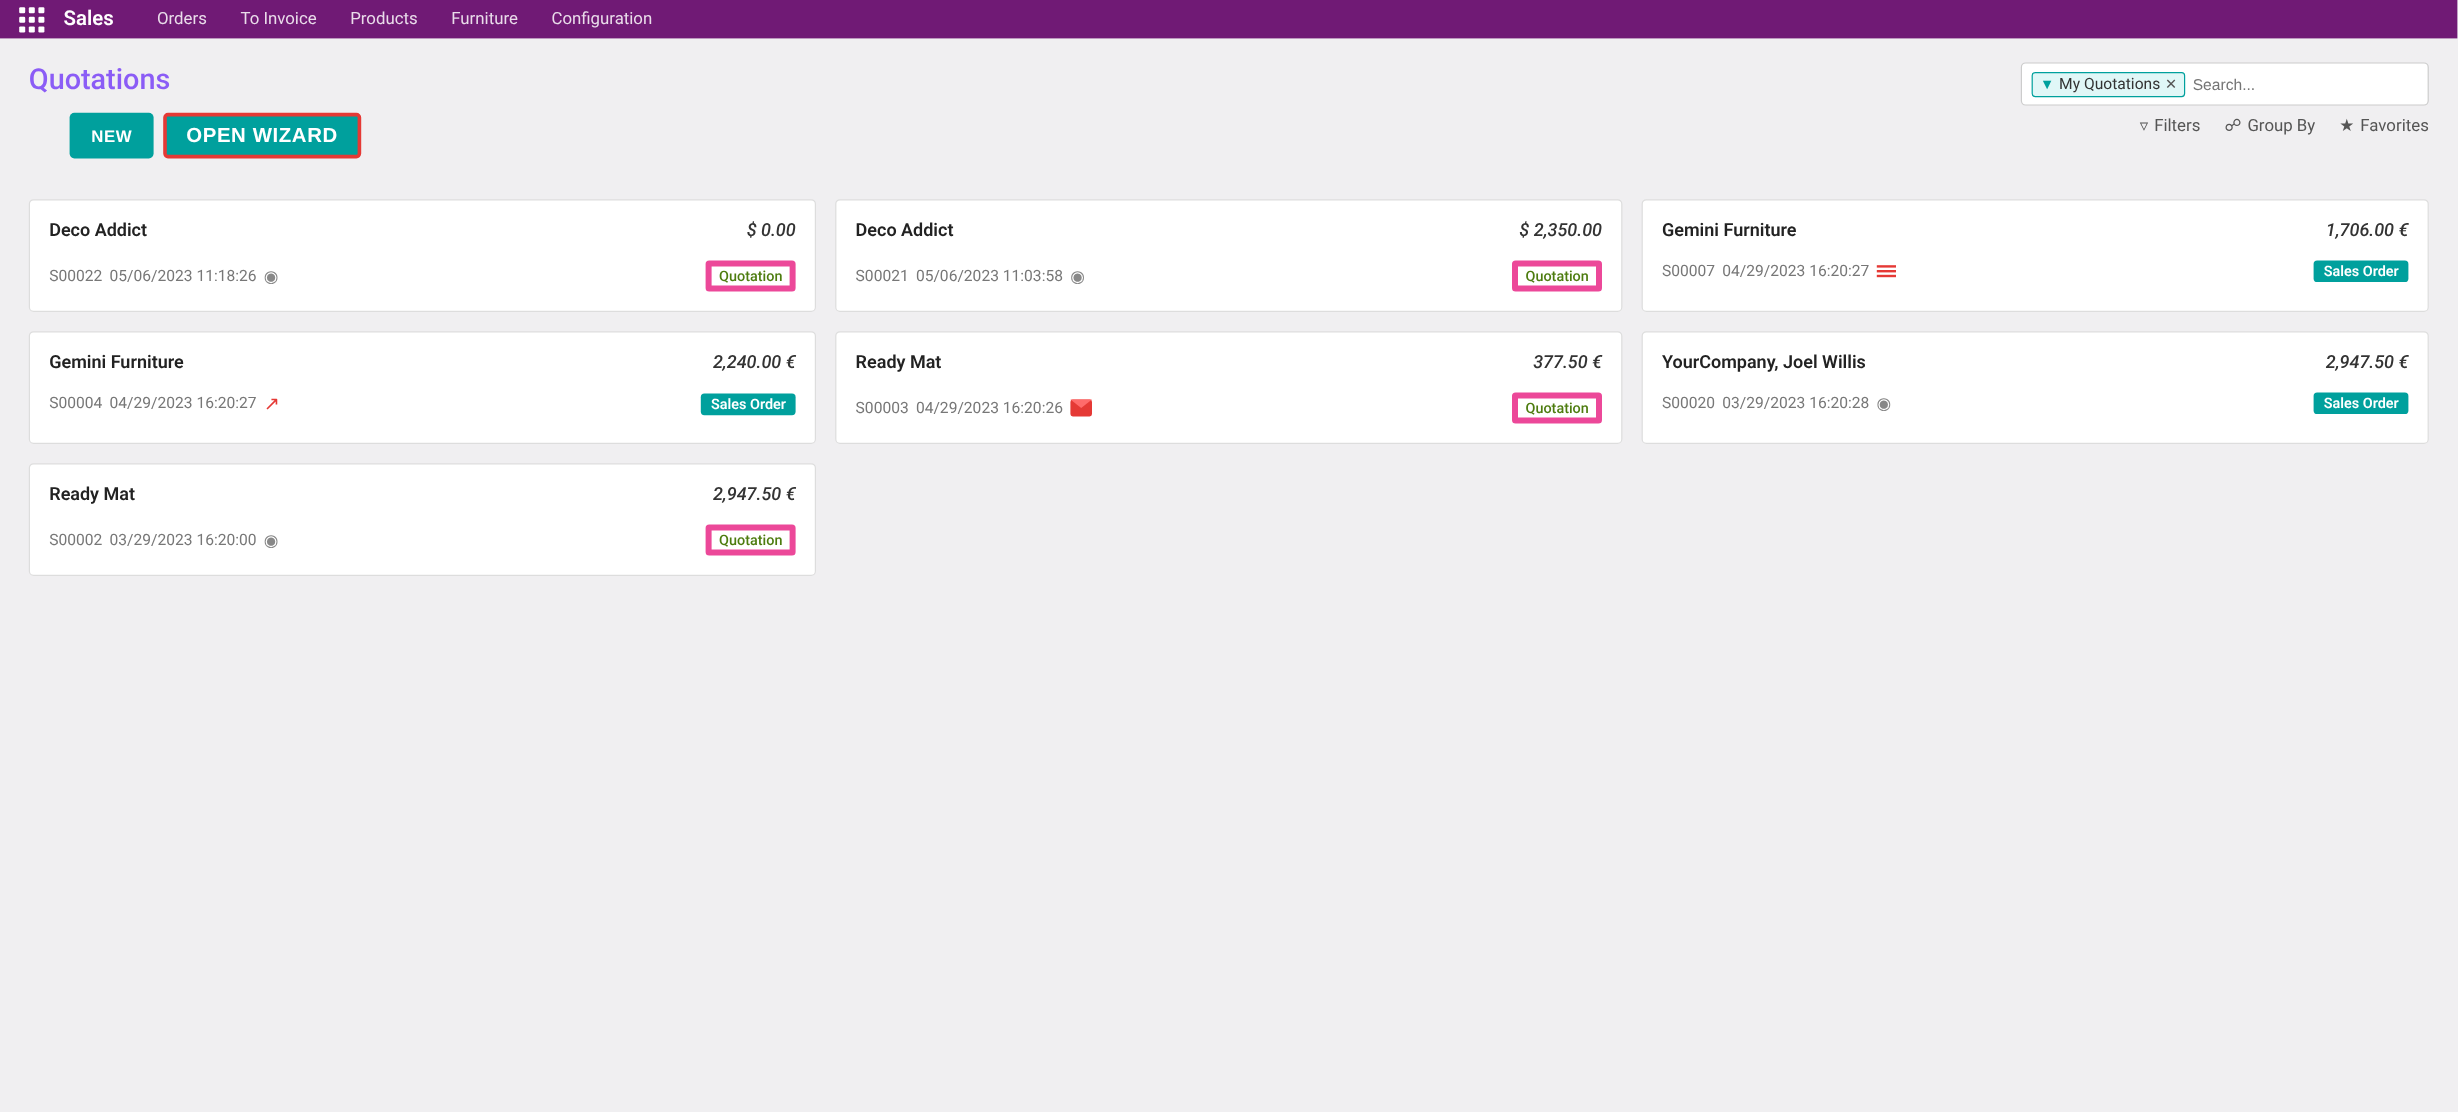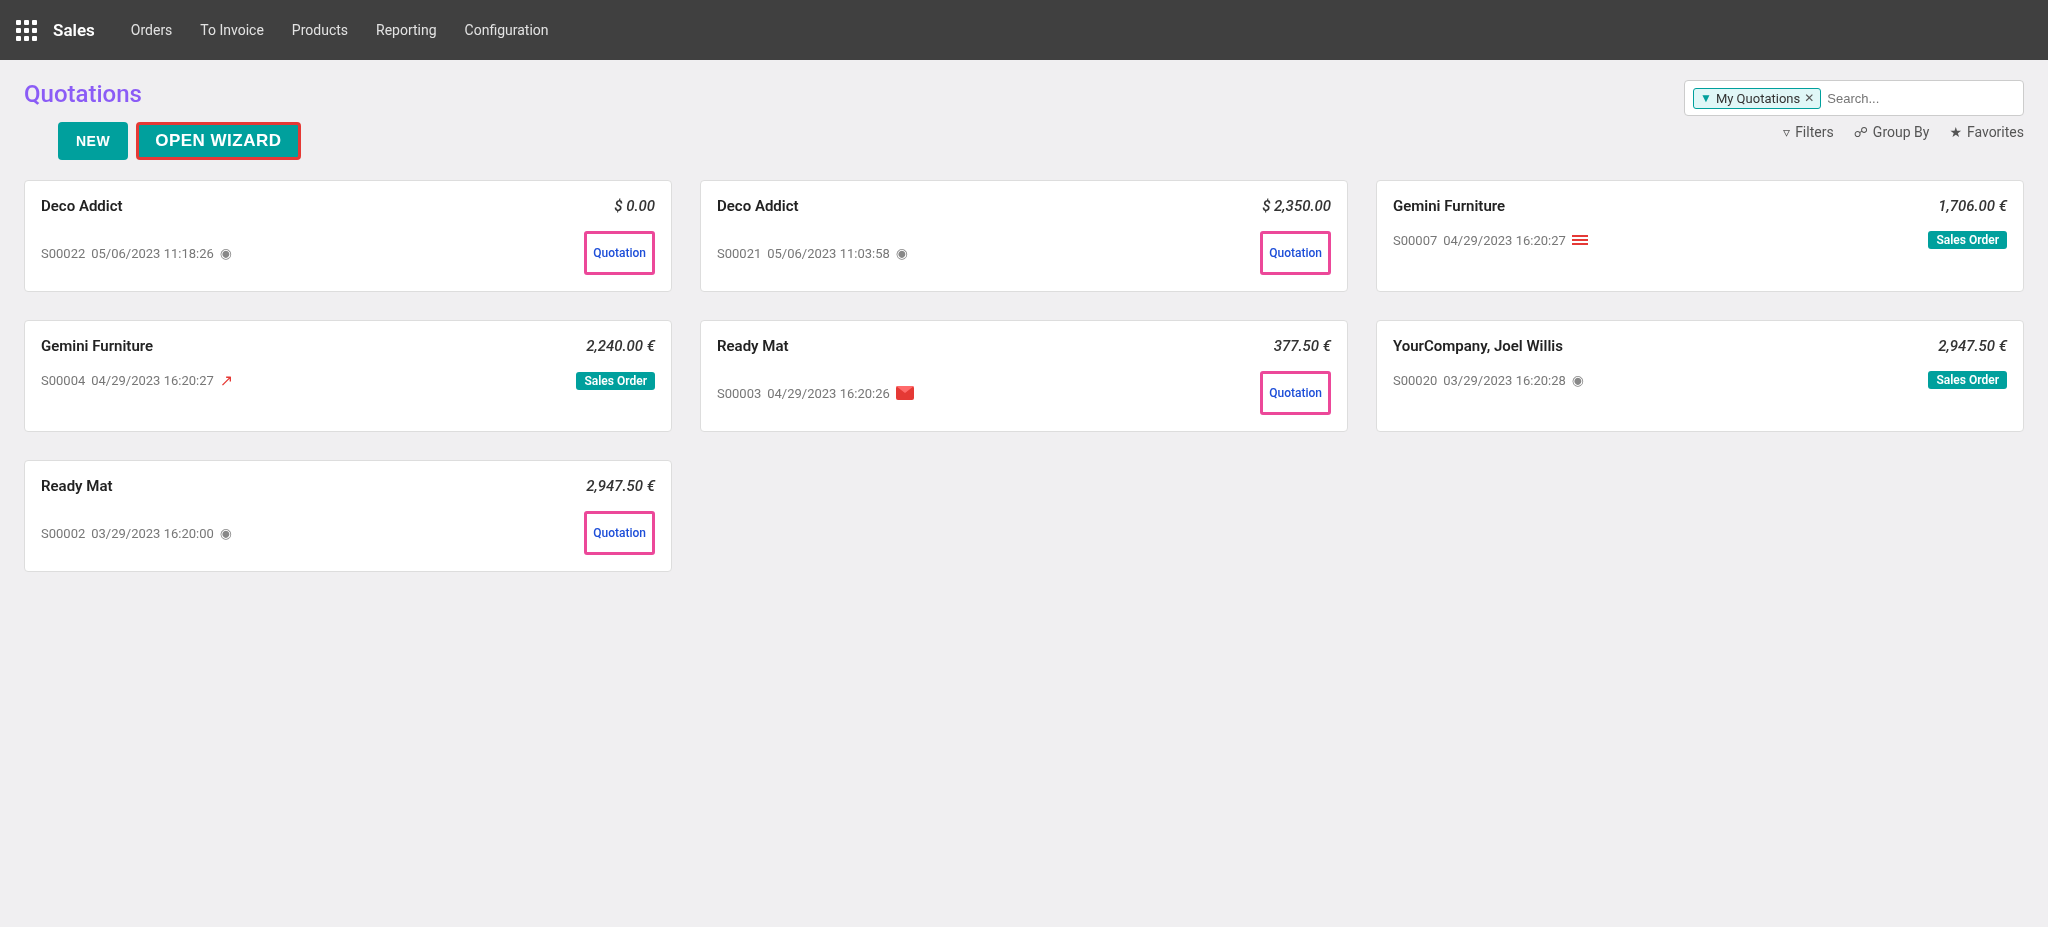--- a/index.html
+++ b/index.html
@@ -1,24 +1,24 @@
 <!DOCTYPE html>
 <html><head>
   <meta charset="utf-8">
   <style>
     * { box-sizing: border-box; margin: 0; padding: 0; }
     body { font-family: -apple-system, BlinkMacSystemFont, 'Segoe UI', Roboto, sans-serif; background: #f0eff1; font-size: 14px; }
 
     
     .topnav {
-      background: #404040;
+      background: #701a75;
       display: flex;
       align-items: center;
       padding: 0 16px;
-      height: 60px;
+      height: 32px;
       gap: 4px;
     }
     .topnav-grid {
       display: grid;
       grid-template-columns: repeat(3,1fr);
       gap: 3px;
       margin-right: 12px;
       cursor: pointer;
     }
     .topnav-grid span {
@@ -147,22 +147,22 @@
       gap: 5px;
       color: #555;
       cursor: pointer;
       font-size: 14px;
     }
 
     
     .cards-grid {
       display: grid;
       grid-template-columns: repeat(3, 1fr);
-      gap: 28px;
-      margin-top: 20px;
+      gap: 16px;
+      margin-top: 34px;
     }
 
     .card {
       background: white;
       border: 1px solid #ddd;
       border-radius: 4px;
       padding: 16px;
       cursor: pointer;
     }
 
@@ -195,24 +195,24 @@
 
     .card-meta {
       display: flex;
       align-items: center;
       gap: 6px;
       color: #777;
       font-size: 13px;
     }
 
     .card-badge {
-      border: 3px solid #ec4899;
-      color: #1d4ed8;
+      border: 5px solid #ec4899;
+      color: #4d7c0f;
       border-radius: 3px;
-      padding: 12px 6px;
+      padding: 1px 6px;
       font-size: 12px;
       font-weight: 500;
     }
 
     .card-badge-solid {
       background: #00a09d;
       color: white;
       border-radius: 3px;
       padding: 2px 8px;
       font-size: 12px;
@@ -271,21 +271,21 @@
       <span></span>
       <span></span>
     <span></span>
       <span></span>
       <span></span>
   </div>
   <span class="topnav-brand">Sales</span>
   <span class="topnav-item">Orders</span>
   <span class="topnav-item">To Invoice</span>
   <span class="topnav-item">Products</span>
-  <span class="topnav-item">Reporting</span>
+  <span class="topnav-item">Furniture</span>
   <span class="topnav-item">Configuration</span>
 </nav>
 
 <div class="page">
 
   <div class="page-header">
 
     <div>
       <div class="page-title">Quotations</div>
       <div class="action-buttons">

